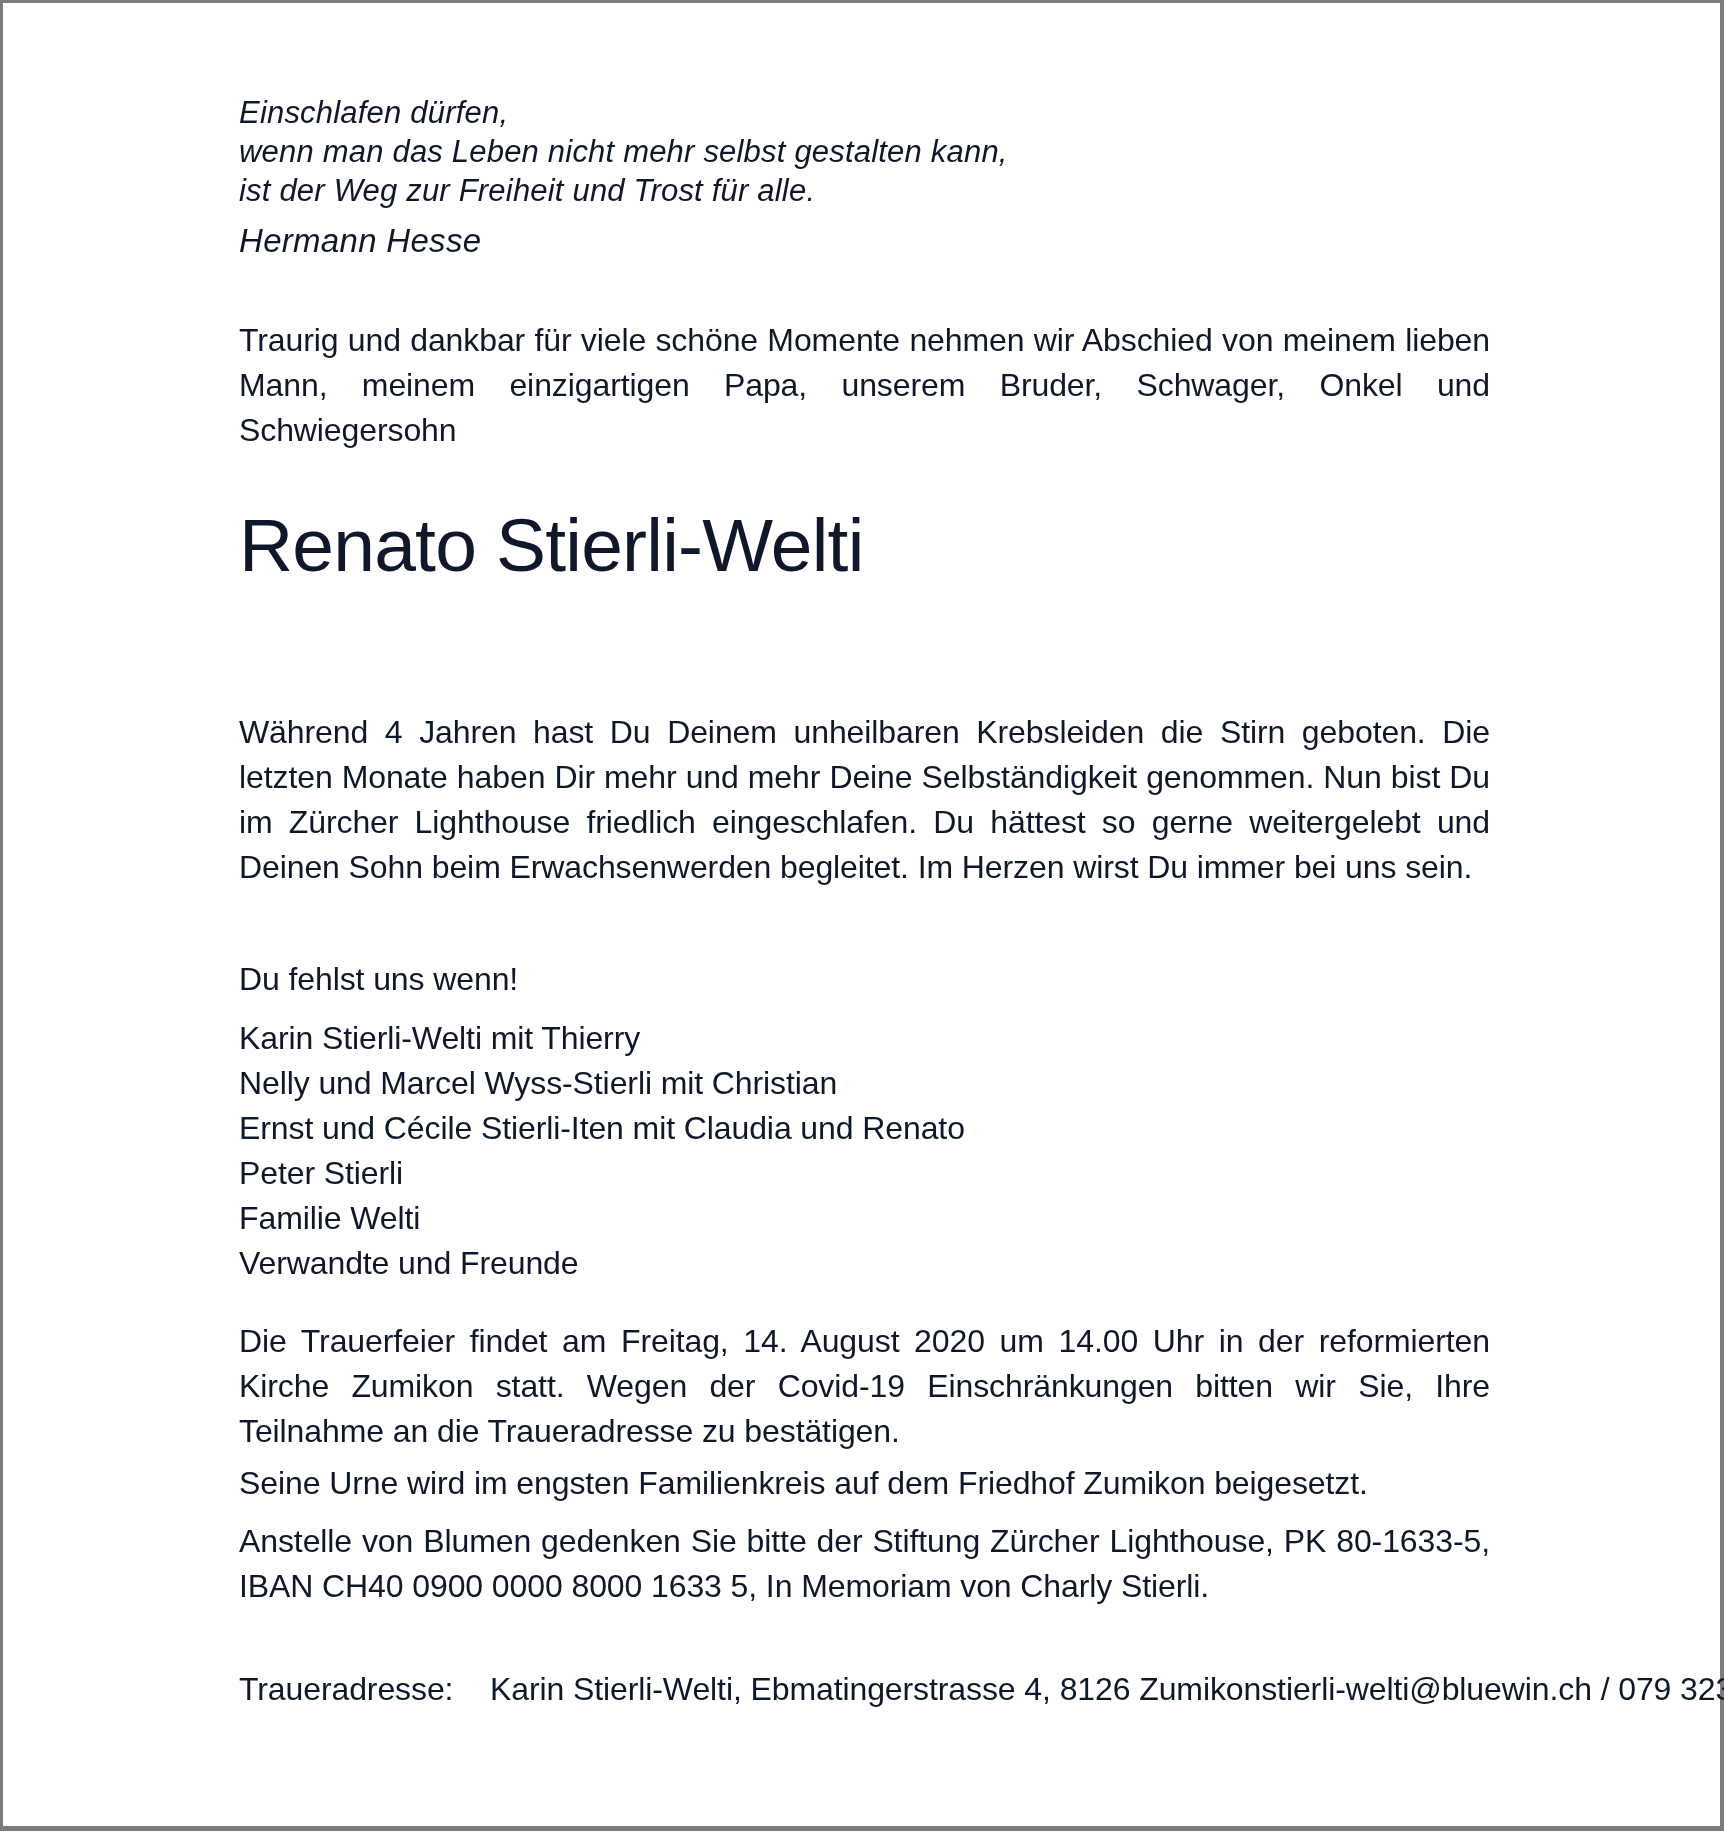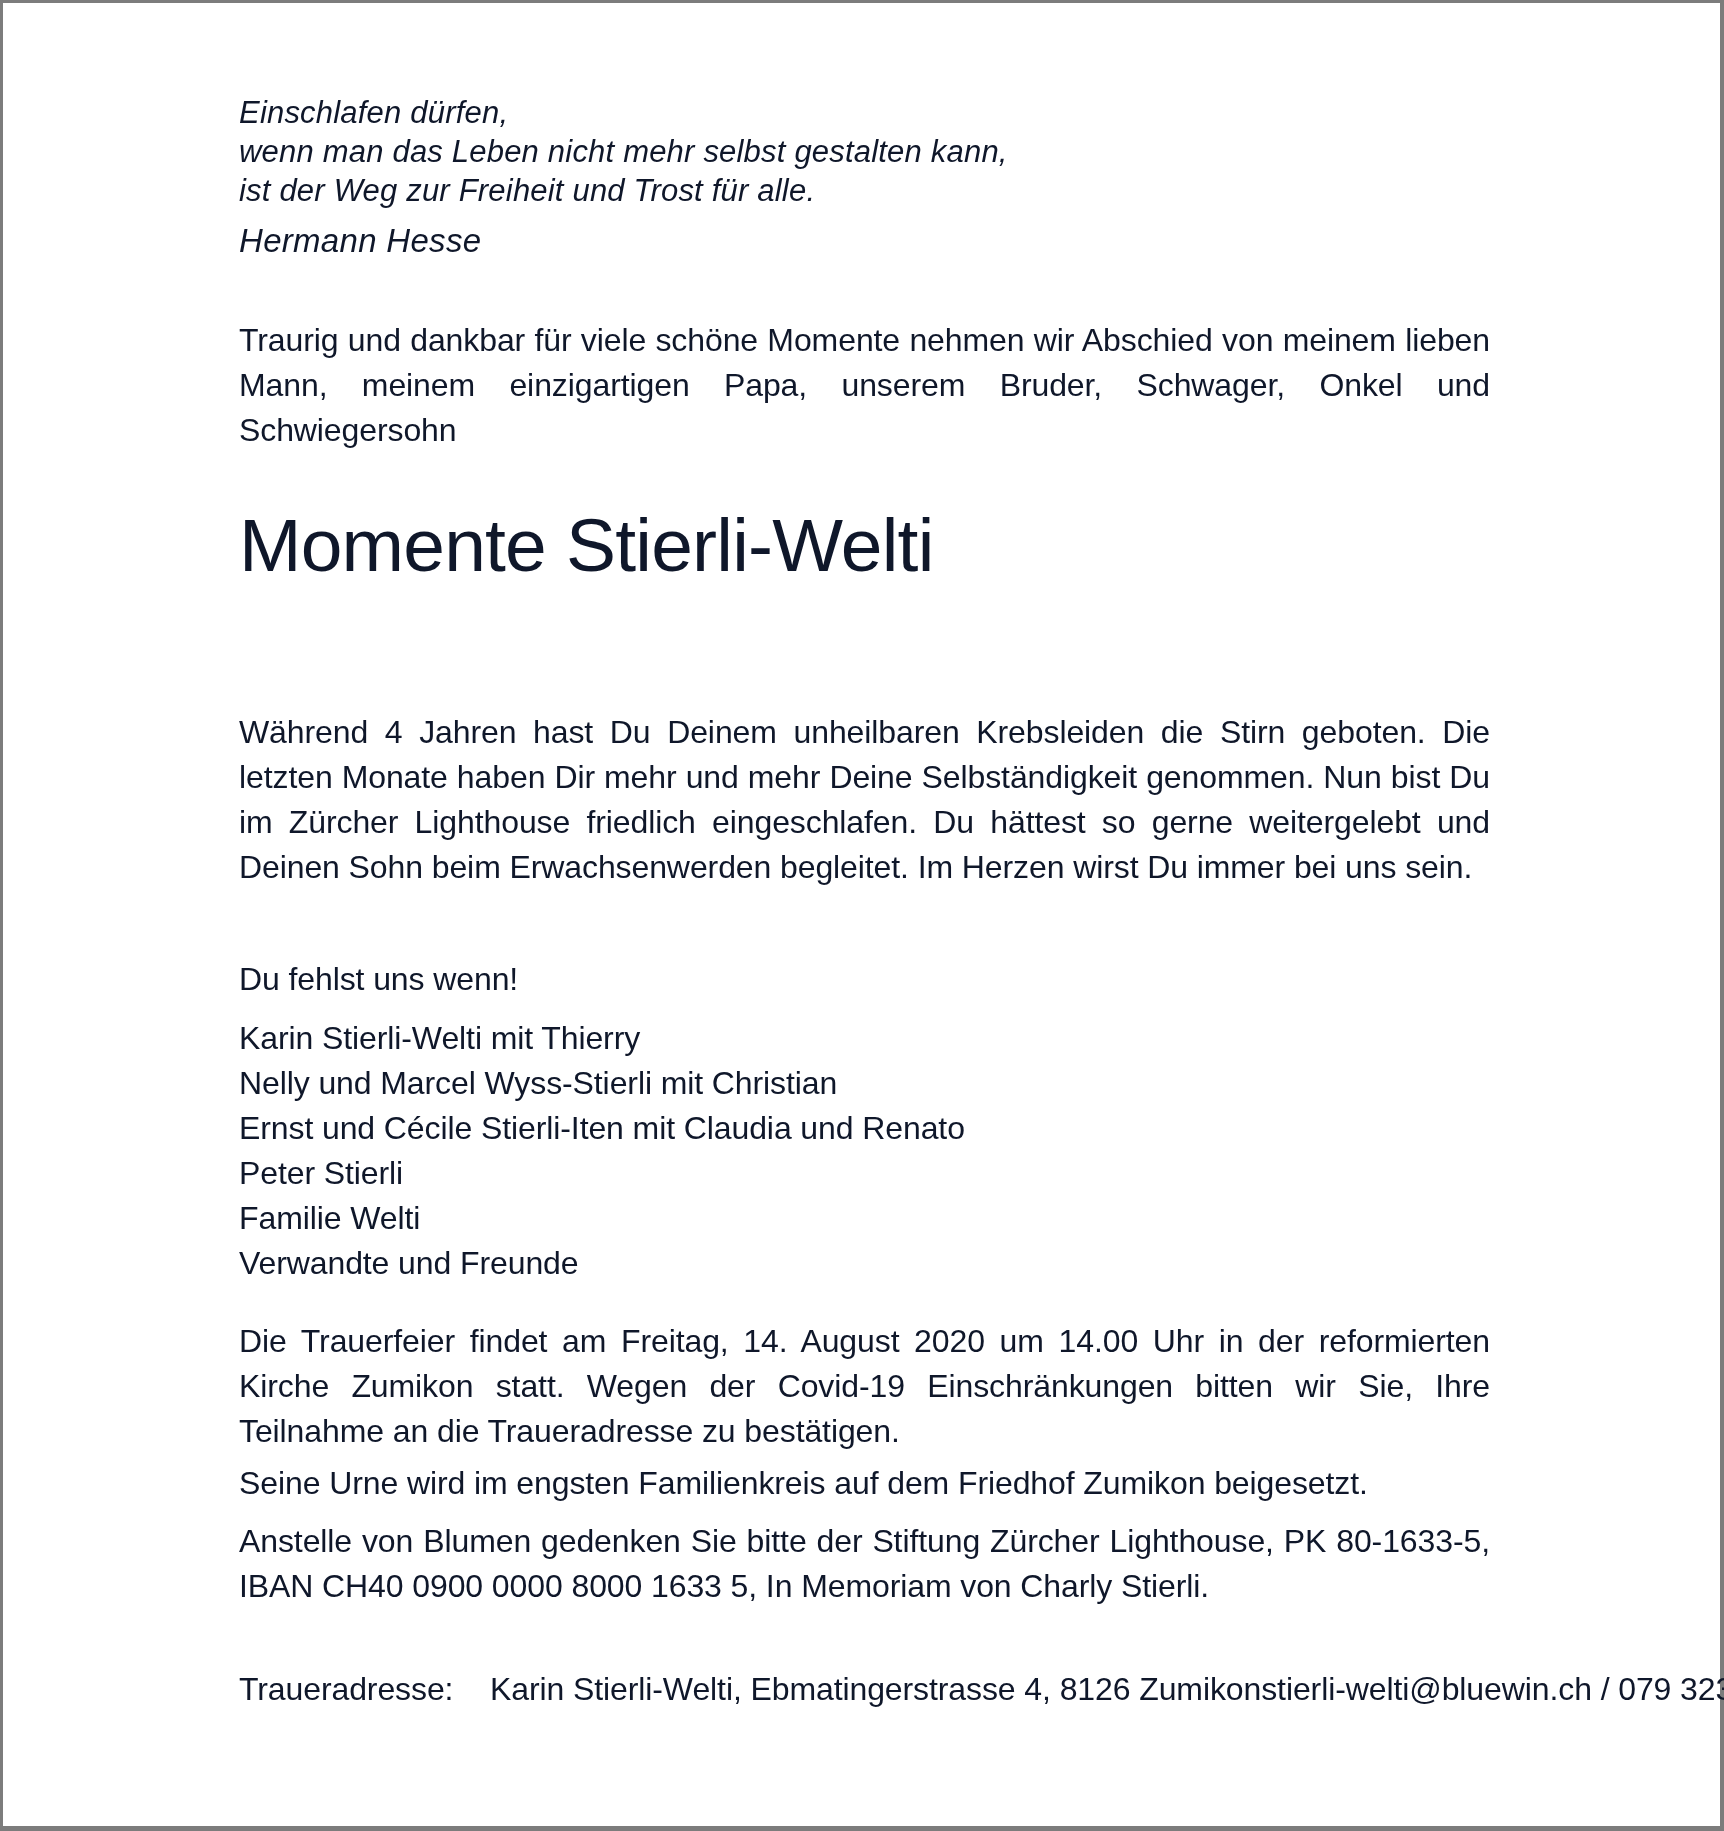--- a/index.html
+++ b/index.html
@@ -37,21 +37,21 @@
   <div class="blk quote" style="top:90px;">
     <span class="qline">Einschlafen dürfen,</span>
     <span class="qline">wenn man das Leben nicht mehr selbst gestalten kann,</span>
     <span class="qline">ist der Weg zur Freiheit und Trost für alle.</span>
   </div>
 
   <div class="blk author" style="top:222px;">Hermann Hesse</div>
 
   <p class="blk body just" style="top:315px;">Traurig und dankbar für viele schöne Momente nehmen wir Abschied von mei­nem lieben Mann, meinem einzigartigen Papa, unserem Bruder, Schwager, Onkel und Schwiegersohn</p>
 
-  <div class="blk name" style="top:502px;">Momente Stierli-Welti</div>
+  <div class="blk name" style="top:502px;">Renato Stierli-Welti</div>
 
 
   <p class="blk body just" style="top:707px;">Während 4 Jahren hast Du Deinem unheilbaren Krebsleiden die Stirn geboten. Die letzten Monate haben Dir mehr und mehr Deine Selbständigkeit genommen. Nun bist Du im Zürcher Lighthouse friedlich eingeschlafen. Du hättest so gerne weitergelebt und Deinen Sohn beim Erwachsenwerden begleitet. Im Herzen wirst Du immer bei uns sein.</p>
 
   <div class="blk body" style="top:954px;">Du fehlst uns wenn!</div>
 
   <div class="blk body" style="top:1013px;">
     <span class="line">Karin Stierli-Welti mit Thierry</span>
     <span class="line">Nelly und Marcel Wyss-Stierli mit Christian</span>
     <span class="line">Ernst und Cécile Stierli-Iten mit Claudia und Renato</span>

